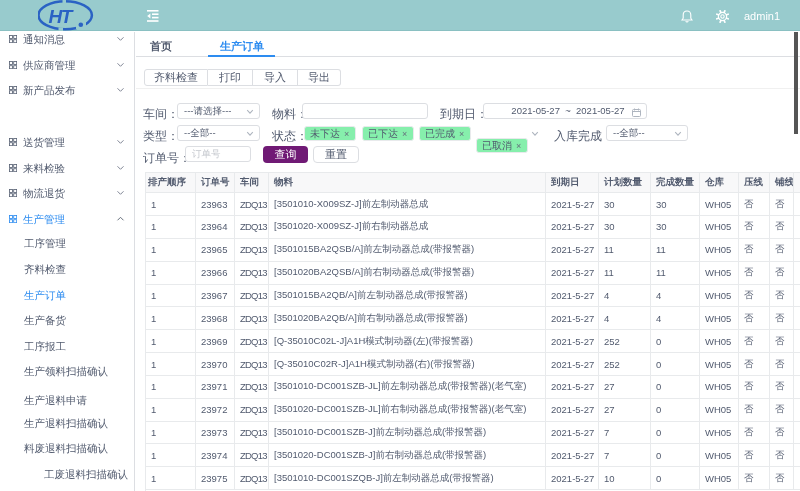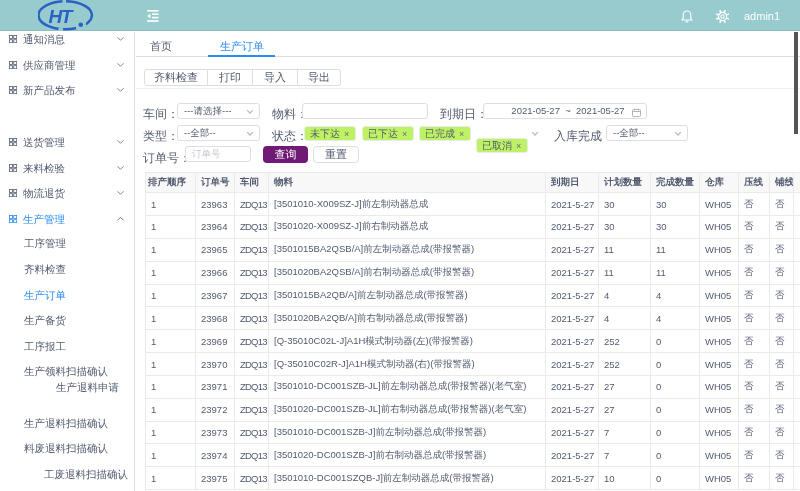--- a/index.html
+++ b/index.html
@@ -27,39 +27,39 @@
 .mi .chev { position:absolute; left:116px; top:10px; line-height:0; }
 .mi.sub .txt { left:24px; }
 .mi.act { color:#2d8cf0; }
 
 
 .content { position:absolute; left:136px; top:32px; width:664px; height:459px; background:#fff; }
 
 
 .tabbar { position:absolute; left:0; top:0; width:664px; height:25px;
   border-bottom:1px solid #dcdee2; }
-.tab { position:absolute; top:7px; font-size:11px; color:#515a6e; }
+.tab { position:absolute; top:7px; font-size:11px; color:#515a6e;font-weight:bold; }
 .tab.on { color:#2d8cf0; }
 .tabline { position:absolute; left:72px; top:23px; width:67px; height:2px; background:#2d8cf0; }
 
 
 .toolbar { position:absolute; left:8px; top:37px; height:17px; display:flex; }
 .tbtn { height:17px; border:1px solid #dcdee2; border-left:none; background:#fff;
   color:#515a6e; font-size:11px; line-height:15px; text-align:center; }
 .tbtn:first-child { border-left:1px solid #dcdee2; border-radius:3px 0 0 3px; }
 .tbtn:last-child { border-radius:0 3px 3px 0; }
 .sep { position:absolute; left:0; top:56px; width:664px; height:1px; background:#f0f0f0; }
 
 
 .flabel { position:absolute; font-size:12px; color:#515a6e; }
 .fsel, .finput { position:absolute; height:16px; border:1px solid #dcdee2; border-radius:3px;
   background:#fff; font-size:9.5px; color:#515a6e; line-height:14px; padding-left:6px; }
 .fsel .arr { position:absolute; right:5px; top:4.5px; line-height:0; }
 .ph { color:#c5c8ce; }
-.tag { position:absolute; height:15px; background:#bef264; border:1px solid #e8eaec;
+.tag { position:absolute; height:15px; background:#86efac; border:1px solid #e8eaec;
   border-radius:3px; font-size:10px; color:#515a6e; line-height:13px; padding:0 6px 0 5px; }
 .tag .x { color:#66717d; margin-left:4px; font-size:9px; }
 .btn { position:absolute; height:17.5px; border-radius:4px; font-size:11px; line-height:17px;
   text-align:center; }
 .btn.blue { background:#701a75; color:#fff; }
 .btn.plain { background:#fff; border:1px solid #dcdee2; color:#515a6e; line-height:15px; }
 
 
 .tblwrap { position:absolute; left:9px; top:140.4px; width:655px; height:318.6px;
   border-left:1px solid #e8eaec; border-top:1px solid #e8eaec; overflow:hidden; }
@@ -243,21 +243,21 @@
       </div>
       <div class="mi sub" style="top:275.1px;">
         <span class="txt">生产备货</span>
       </div>
       <div class="mi sub" style="top:300.7px;">
         <span class="txt">工序报工</span>
       </div>
       <div class="mi sub" style="top:326.3px;">
         <span class="txt">生产领料扫描确认</span>
       </div>
-      <div class="mi sub" style="top:342px;margin-left:32px;">
+      <div class="mi sub" style="top:355px;">
         <span class="txt">生产退料申请</span>
       </div>
       <div class="mi sub" style="top:377.5px;">
         <span class="txt">生产退料扫描确认</span>
       </div>
       <div class="mi sub" style="top:403.1px;">
         <span class="txt">料废退料扫描确认</span>
       </div>
       <div class="mi sub" style="top:428.7px;margin-left:20px;">
         <span class="txt">工废退料扫描确认</span>

